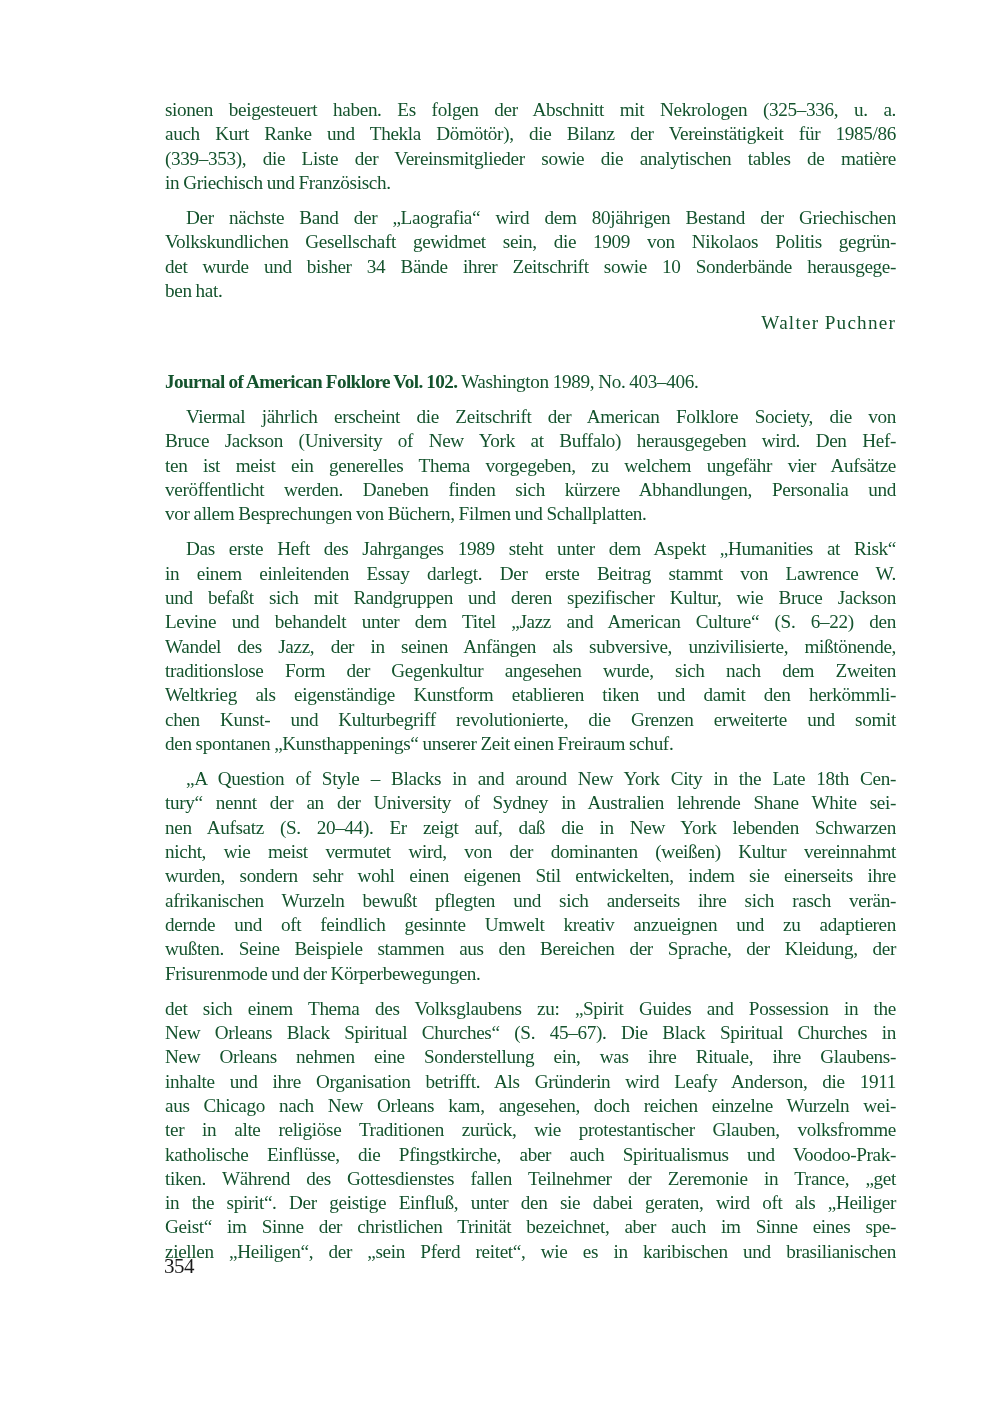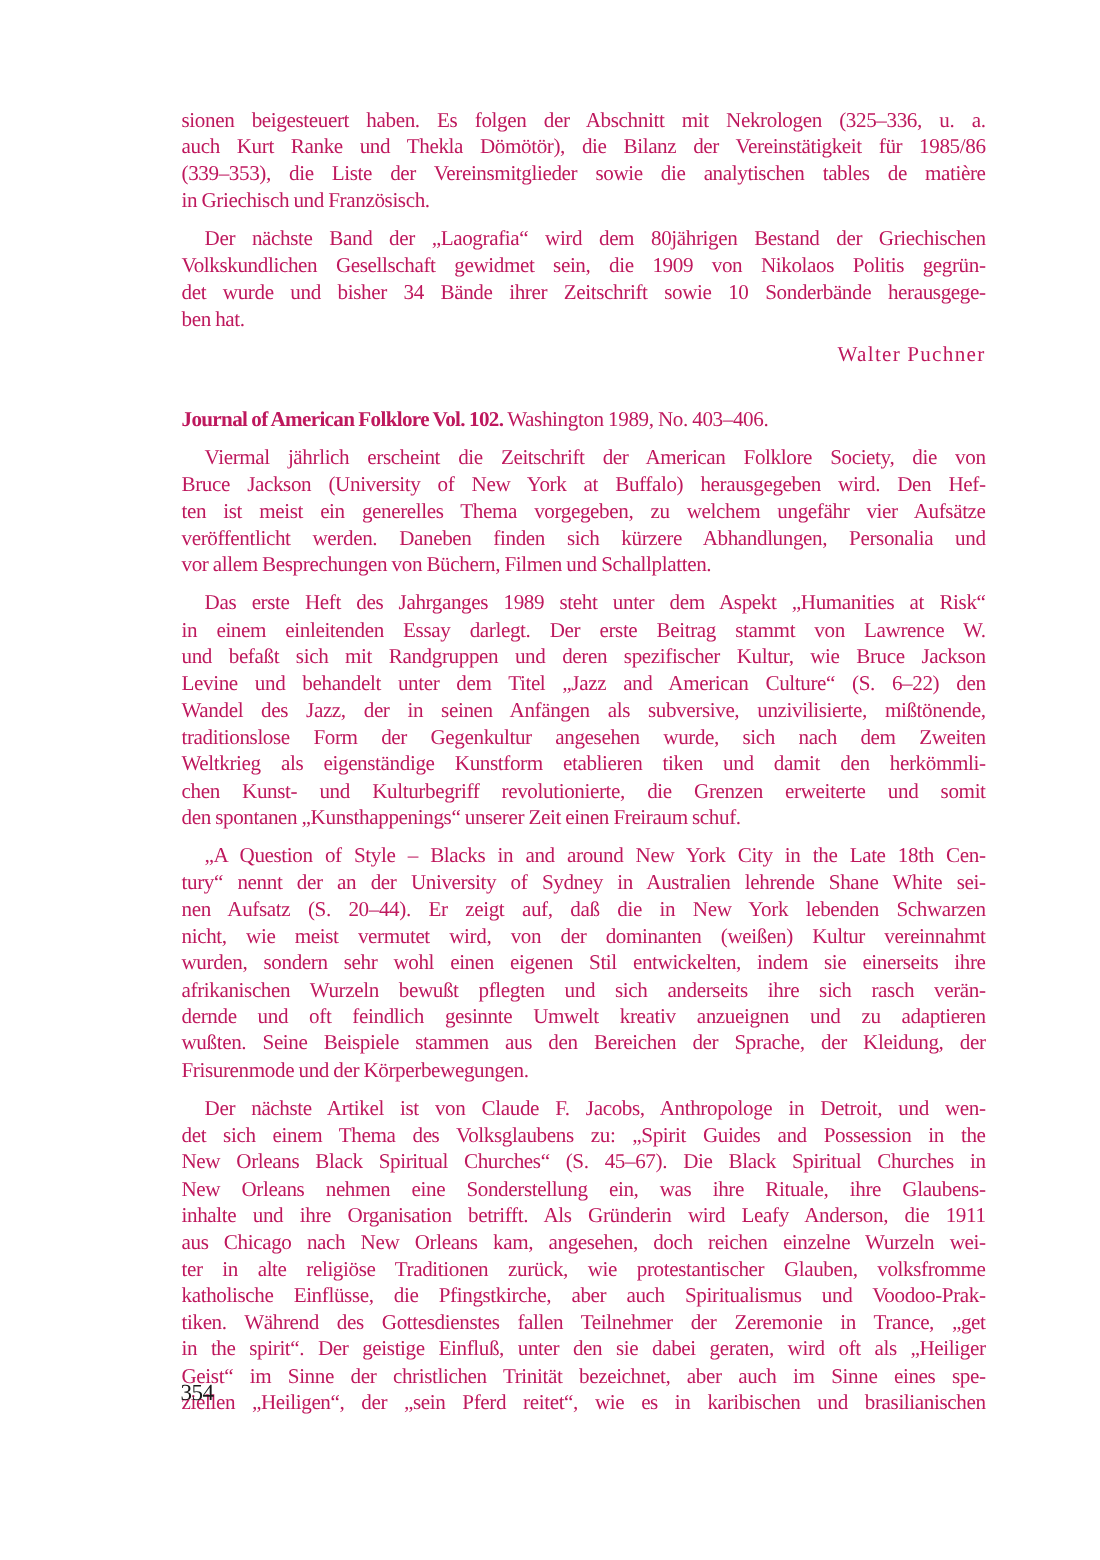--- a/index.html
+++ b/index.html
@@ -1,20 +1,20 @@
 <!DOCTYPE html>
 <html><head>
   <meta charset="utf-8">
   <style>
     html, body { margin: 0; padding: 0; background: #ffffff; }
     body { width: 1000px; height: 1418px; position: relative; overflow: hidden; }
     .page {
       position: absolute; left: 165px; top: 98px; width: 731px;
       font-family: "Liberation Serif", "DejaVu Serif", serif;
-      font-size: 19.2px; line-height: 24.3px; color: #be185d;
+      font-size: 19.2px; line-height: 24.3px; color: #14532d;
       letter-spacing: -0.35px; word-spacing: -0.5px;
     }
     .para { margin: 0 0 11px 0; text-align: justify; }
     .para.indent { text-indent: 21px; }
     .line { display: block; text-align: justify; text-align-last: justify; white-space: nowrap; }
     .line.last { text-align-last: left; }
     .signature { text-align: right; letter-spacing: 1.2px; margin: -3px 0 16px 0; }
     .heading-block { margin-top: 34px; margin-bottom: 11px; }
     .heading-block .bold { font-weight: bold; letter-spacing: -0.6px; }
     .page-number {
@@ -74,21 +74,20 @@
     <span class="line" style="text-indent:0">nen Aufsatz (S. 20–44). Er zeigt auf, daß die in New York lebenden Schwarzen</span>
     <span class="line" style="text-indent:0">nicht, wie meist vermutet wird, von der dominanten (weißen) Kultur vereinnahmt</span>
     <span class="line" style="text-indent:0">wurden, sondern sehr wohl einen eigenen Stil entwickelten, indem sie einerseits ihre</span>
     <span class="line" style="text-indent:0">afrikanischen Wurzeln bewußt pflegten und sich anderseits ihre sich rasch verän-</span>
     <span class="line" style="text-indent:0">dernde und oft feindlich gesinnte Umwelt kreativ anzueignen und zu adaptieren</span>
     <span class="line" style="text-indent:0">wußten. Seine Beispiele stammen aus den Bereichen der Sprache, der Kleidung, der</span>
     <span class="line last" style="text-indent:0">Frisurenmode und der Körperbewegungen.</span>
   </div>
 
   <div class="para indent">
-    <span class="line">Der nächste Artikel ist von Claude F. Jacobs, Anthropologe in Detroit, und wen-</span>
     <span class="line" style="text-indent:0">det sich einem Thema des Volksglaubens zu: „Spirit Guides and Possession in the</span>
     <span class="line" style="text-indent:0">New Orleans Black Spiritual Churches“ (S. 45–67). Die Black Spiritual Churches in</span>
     <span class="line" style="text-indent:0">New Orleans nehmen eine Sonderstellung ein, was ihre Rituale, ihre Glaubens-</span>
     <span class="line" style="text-indent:0">inhalte und ihre Organisation betrifft. Als Gründerin wird Leafy Anderson, die 1911</span>
     <span class="line" style="text-indent:0">aus Chicago nach New Orleans kam, angesehen, doch reichen einzelne Wurzeln wei-</span>
     <span class="line" style="text-indent:0">ter in alte religiöse Traditionen zurück, wie protestantischer Glauben, volksfromme</span>
     <span class="line" style="text-indent:0">katholische Einflüsse, die Pfingstkirche, aber auch Spiritualismus und Voodoo-Prak-</span>
     <span class="line" style="text-indent:0">tiken. Während des Gottesdienstes fallen Teilnehmer der Zeremonie in Trance, „get</span>
     <span class="line" style="text-indent:0">in the spirit“. Der geistige Einfluß, unter den sie dabei geraten, wird oft als „Heiliger</span>
     <span class="line" style="text-indent:0">Geist“ im Sinne der christlichen Trinität bezeichnet, aber auch im Sinne eines spe-</span>

